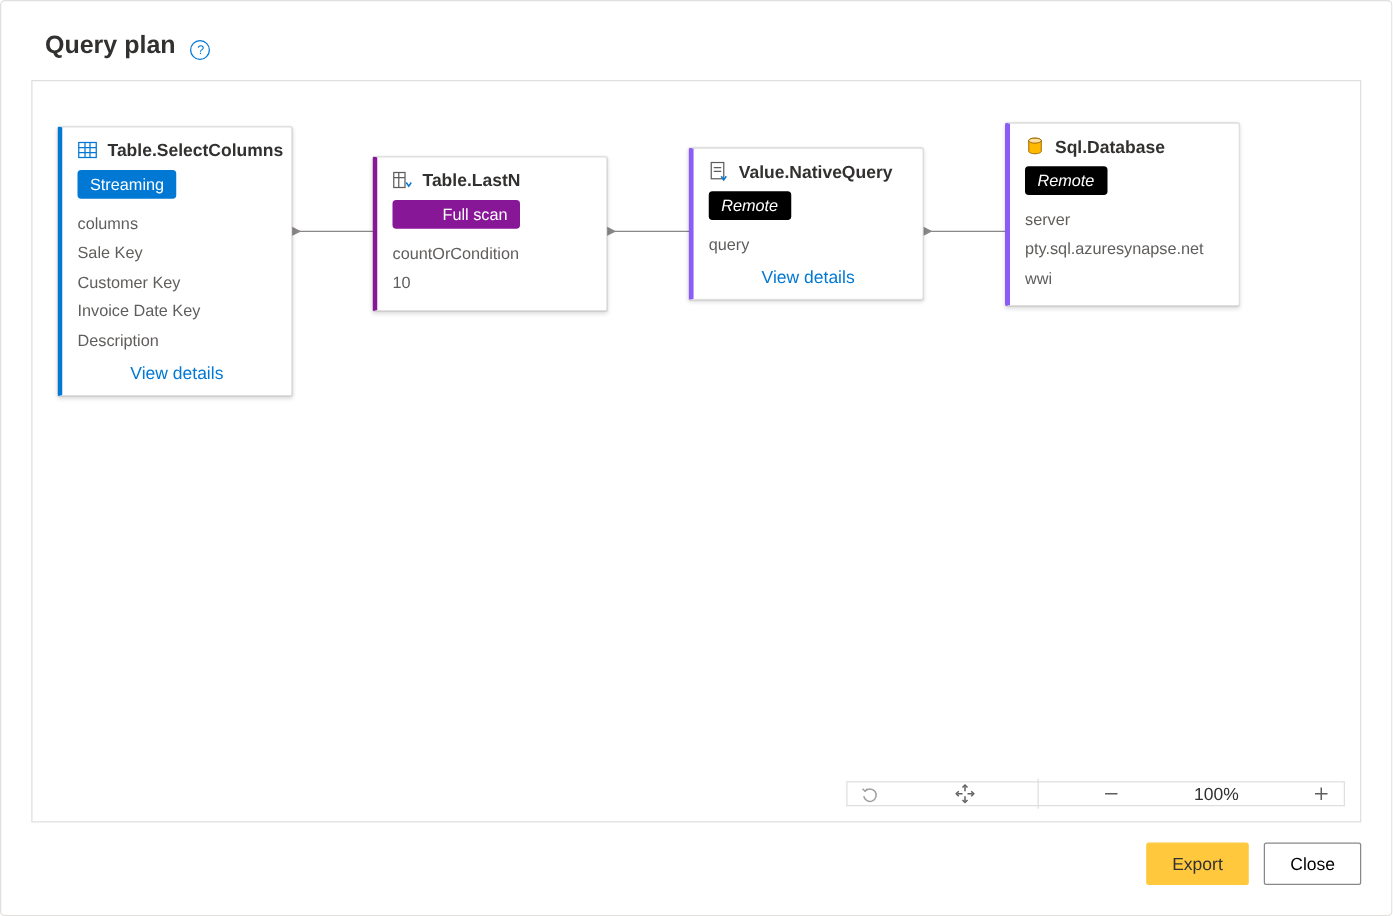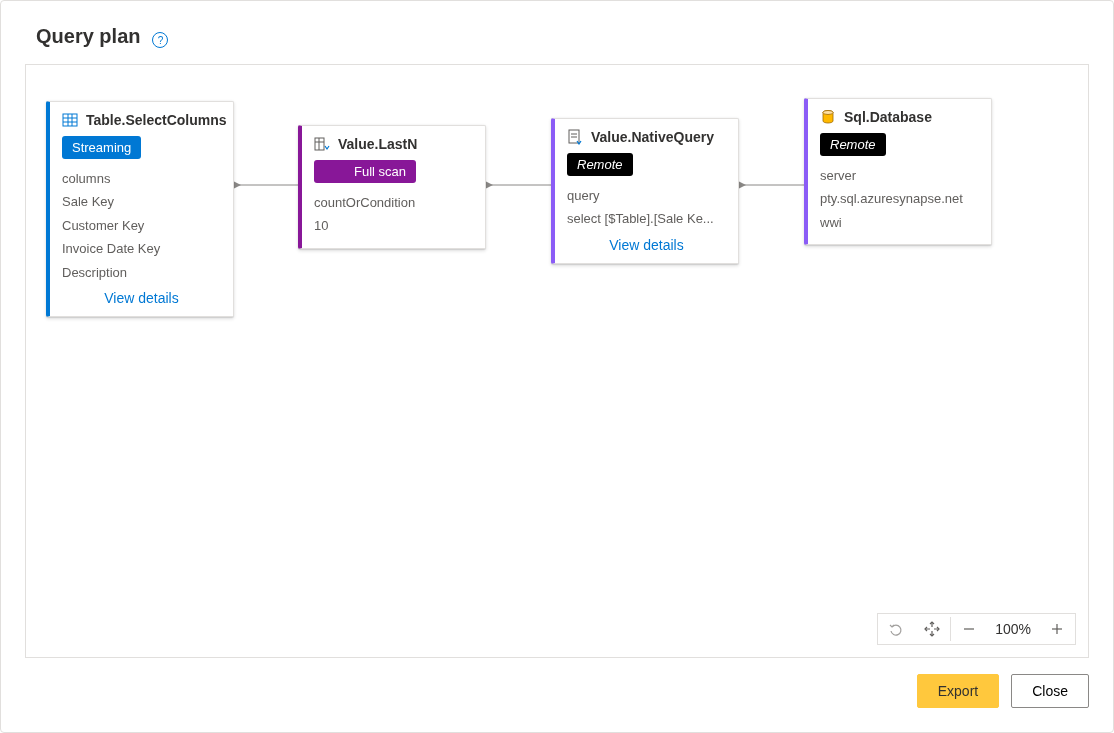--- a/index.html
+++ b/index.html
@@ -99,21 +99,22 @@
 .icon-svg { width: 16px; height: 16px; flex-shrink: 0; }
 .arrow-svg { position: absolute; pointer-events: none; }
 .toolbar {
   position: absolute;
   bottom: 12px;
   right: 12px;
   background: #fff;
   border: 1px solid #e1dfdd;
   display: flex;
   align-items: center;
-  height: 32px;
+  height: 20px;
+  gap: 40px;
 }
 .toolbar-btn {
   width: 36px;
   height: 36px;
   display: flex;
   align-items: center;
   justify-content: center;
   cursor: pointer;
   color: #605e5c;
 }
@@ -205,40 +206,39 @@
     </div>
 
     <div class="node accent-purple" style="left:272px; top:60px;">
       <div class="node-header">
         <svg class="icon-svg" viewBox="0 0 16 16">
             <rect x="1" y="2" width="9" height="12" fill="none" stroke="#605e5c" stroke-width="1"></rect>
             <line x1="1" y1="6" x2="10" y2="6" stroke="#605e5c"></line>
             <line x1="5" y1="2" x2="5" y2="14" stroke="#605e5c"></line>
             <path d="M11 10 L13 13 L15 10" fill="none" stroke="#0078d4" stroke-width="1.2"></path>
           </svg>
-        <span class="node-title">Value.LastN</span>
+        <span class="node-title">Table.LastN</span>
       </div>
       <span class="badge fullscan">Full scan</span>
       <div class="node-row">countOrCondition</div>
       <div class="node-row">10</div>
     </div>
 
     <div class="node accent-teal" style="left:525px; top:53px;">
       <div class="node-header">
         <svg class="icon-svg" viewBox="0 0 16 16">
             <rect x="2" y="1" width="10" height="13" fill="none" stroke="#605e5c" stroke-width="1"></rect>
             <line x1="4" y1="5" x2="10" y2="5" stroke="#605e5c"></line>
             <line x1="4" y1="8" x2="10" y2="8" stroke="#605e5c"></line>
             <path d="M10 12 L12 15 L14 12" fill="none" stroke="#0078d4" stroke-width="1.2"></path>
           </svg>
         <span class="node-title">Value.NativeQuery</span>
       </div>
       <span class="badge remote">Remote</span>
       <div class="node-row">query</div>
-      <div class="node-row">select [$Table].[Sale Ke...</div>
       <div class="view-details">View details</div>
     </div>
 
     <div class="node accent-teal" style="left:778px; top:33px;">
       <div class="node-header">
         <svg class="icon-svg" viewBox="0 0 16 16">
             <ellipse cx="8" cy="3.5" rx="5" ry="2" fill="#ffb900" stroke="#a06a00" stroke-width="0.8"></ellipse>
             <path d="M3 3.5 V12 C3 13.1 5.2 14 8 14 C10.8 14 13 13.1 13 12 V3.5" fill="#ffb900" stroke="#a06a00" stroke-width="0.8"></path>
             <ellipse cx="8" cy="3.5" rx="5" ry="2" fill="#ffe0a3" stroke="#a06a00" stroke-width="0.8"></ellipse>
           </svg>

